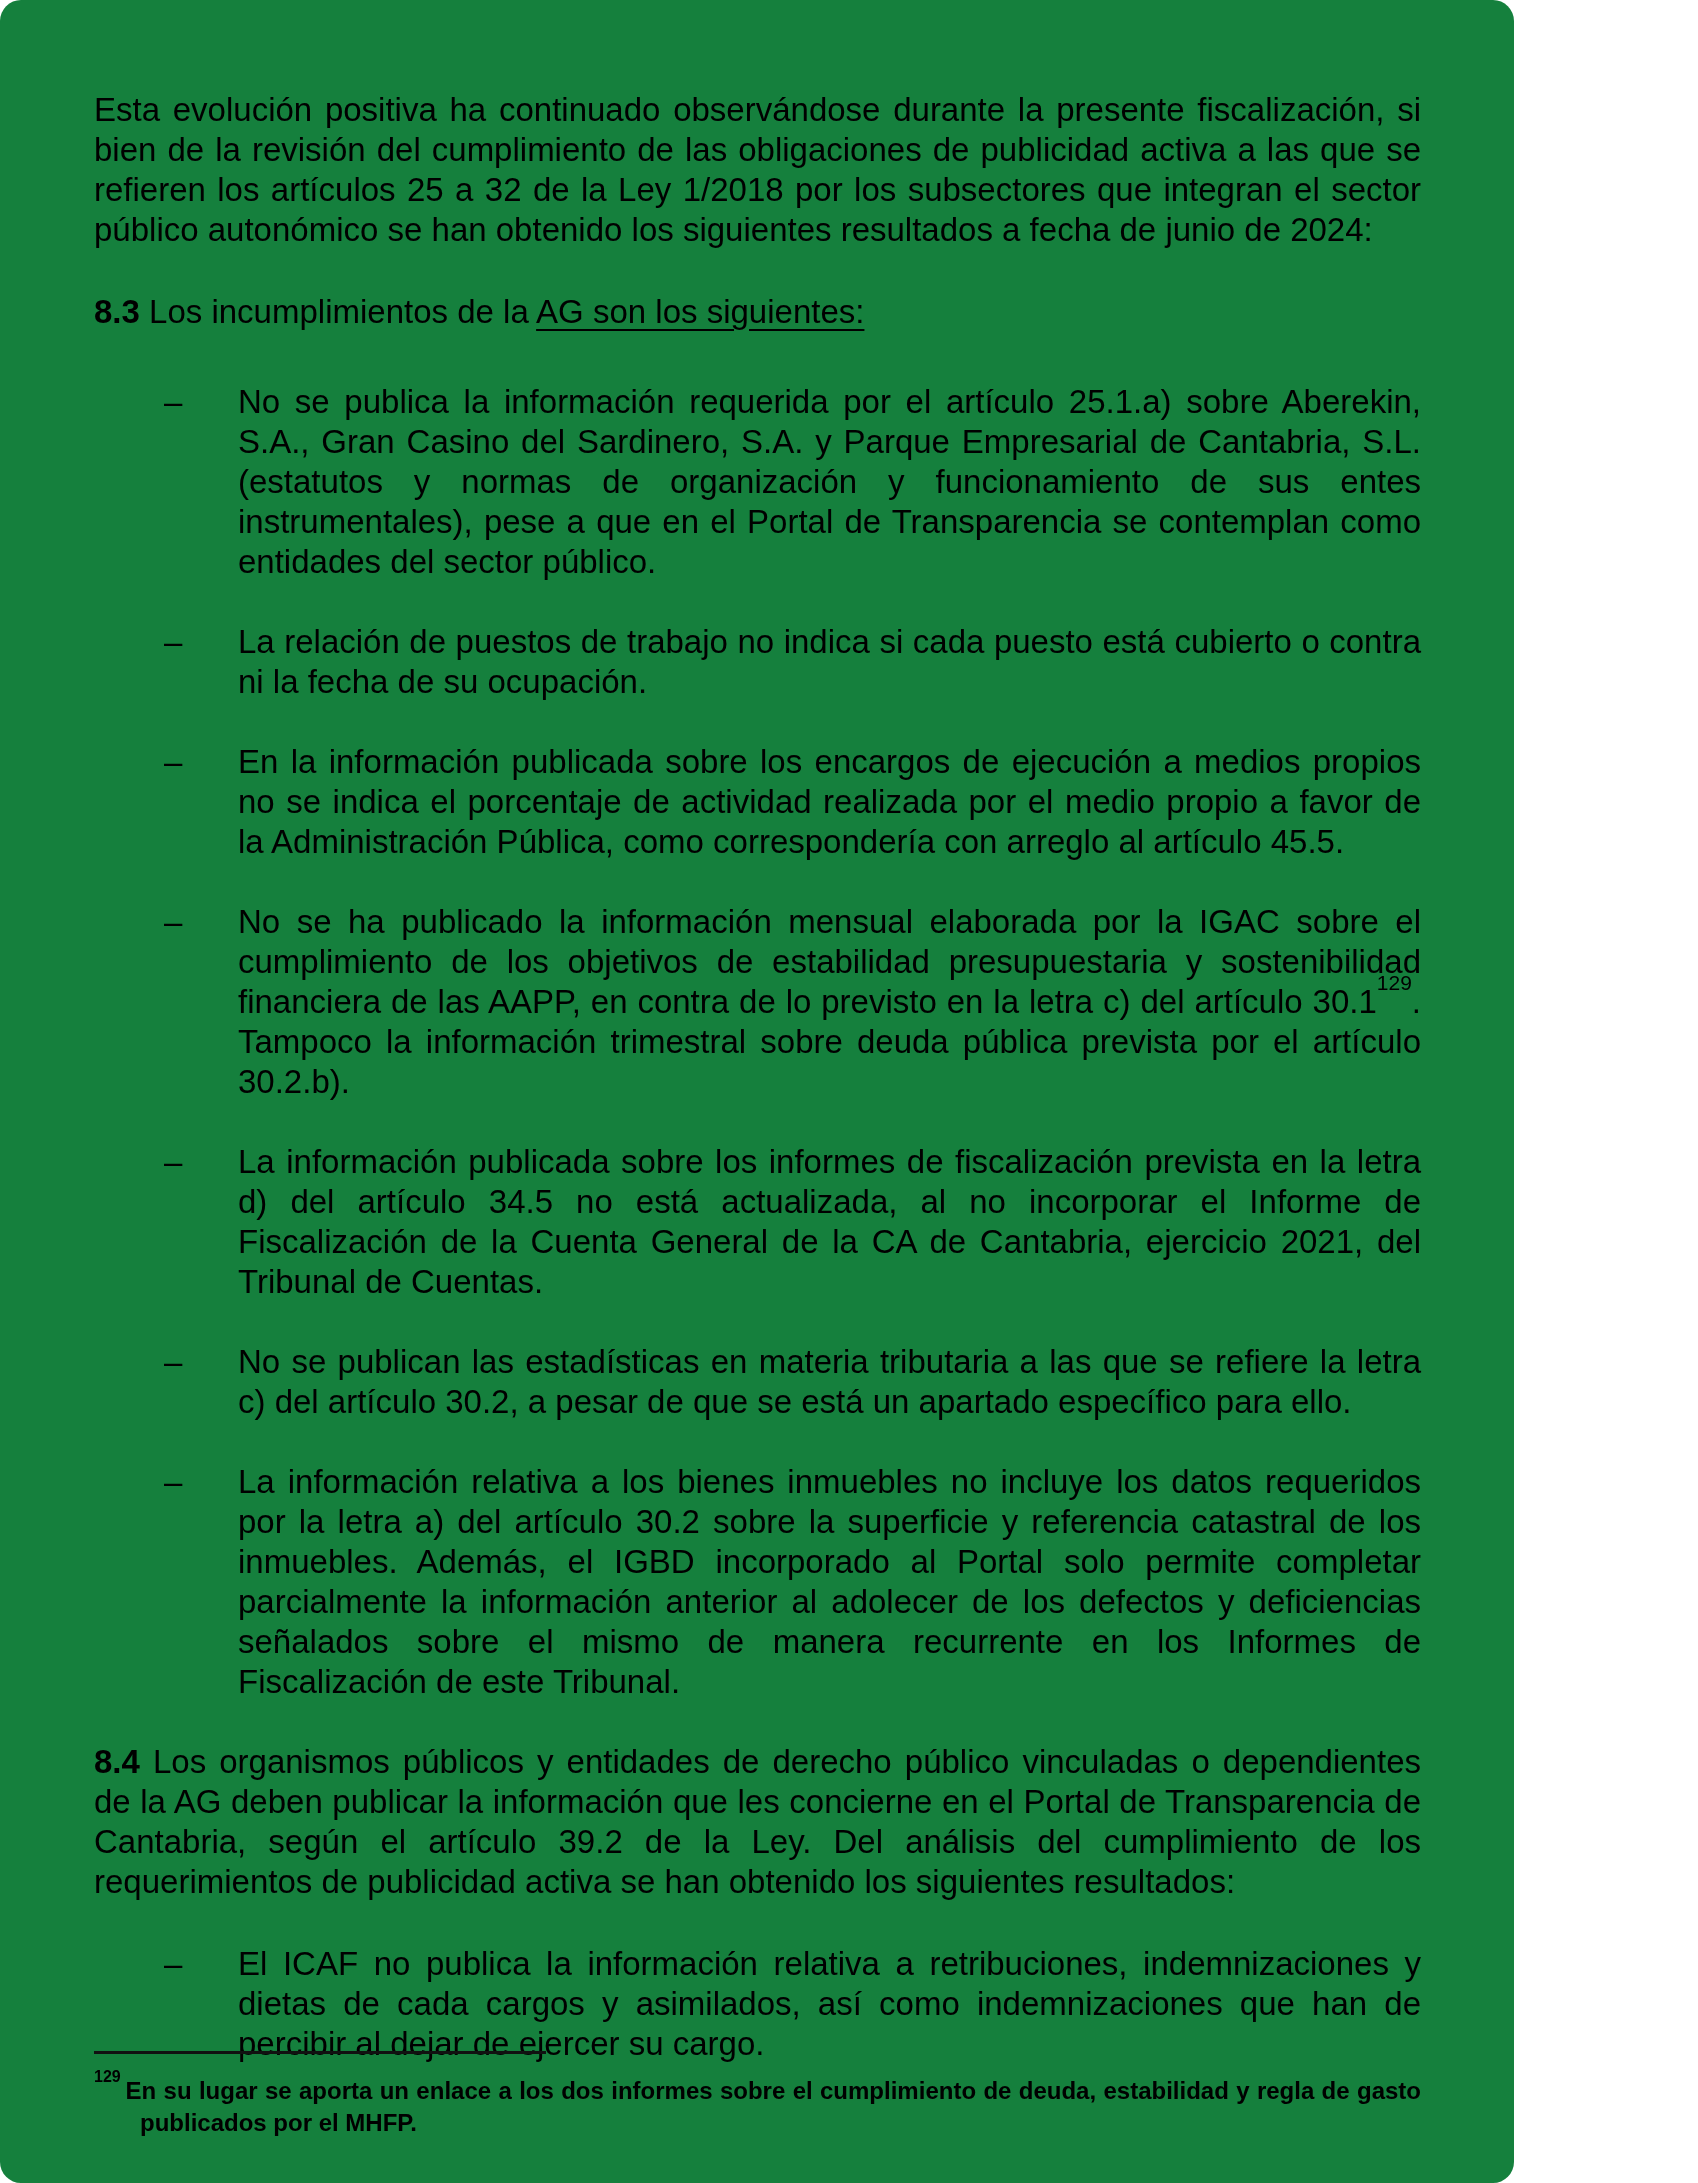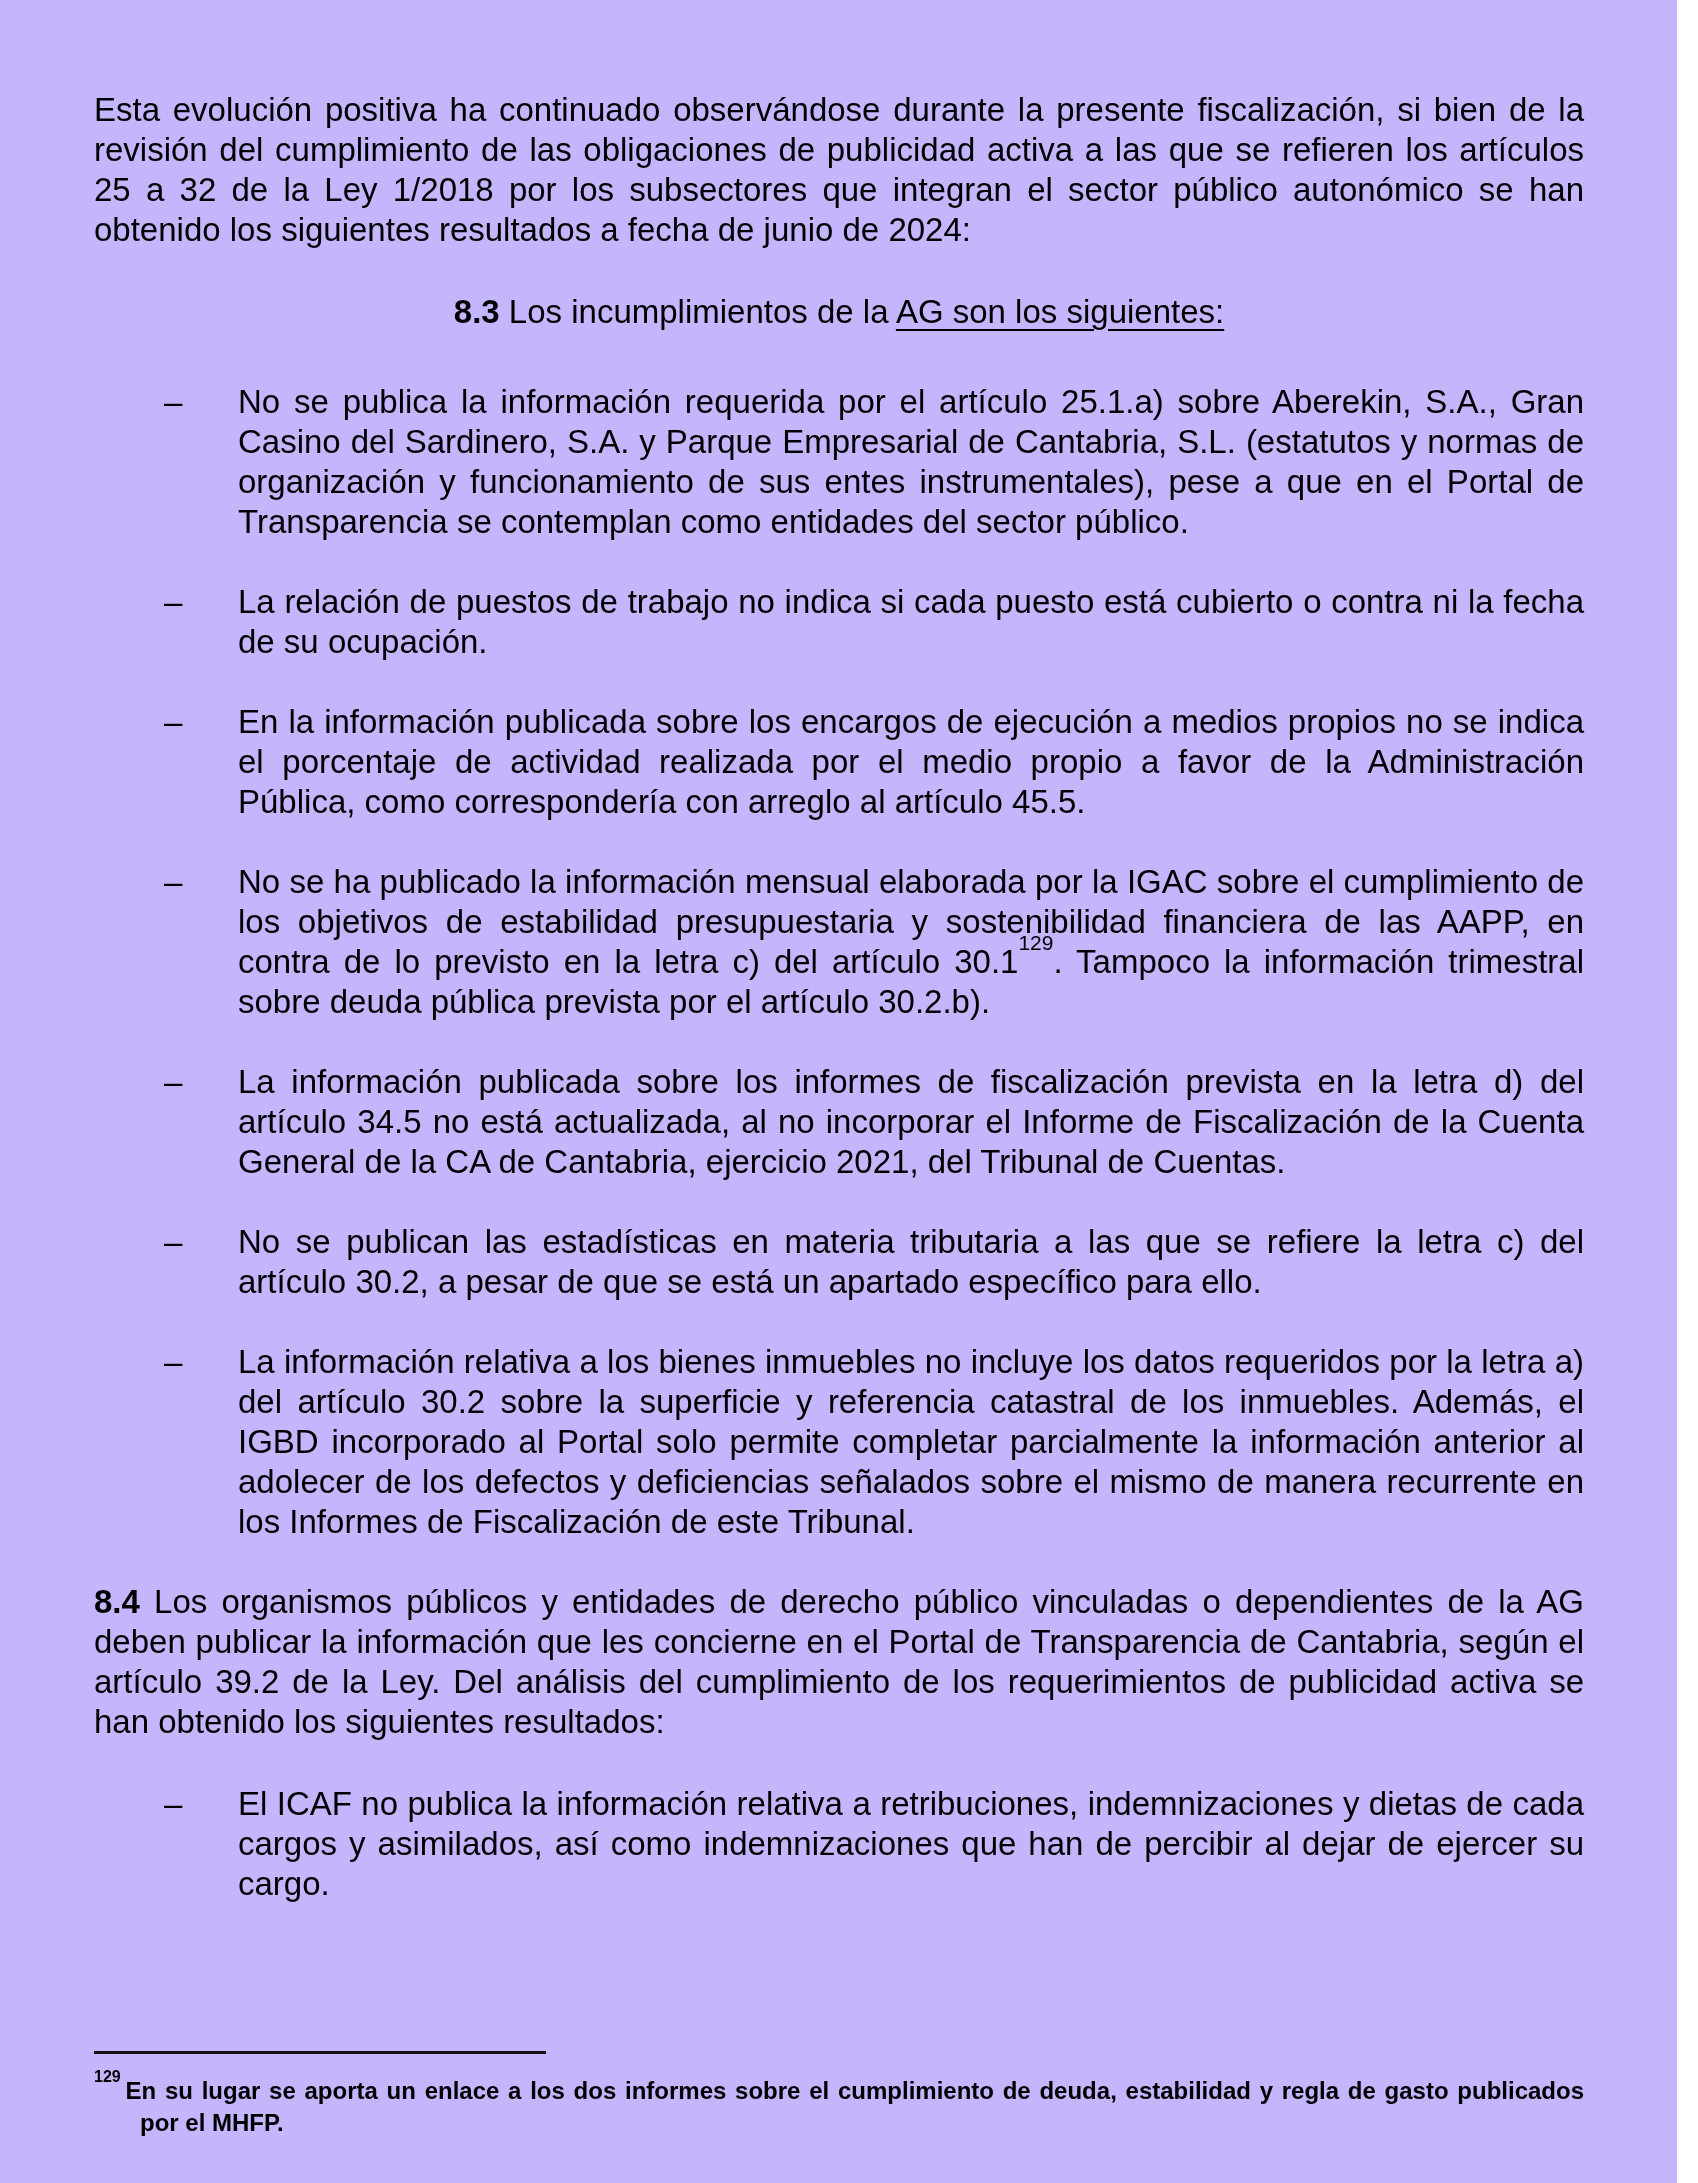--- a/index.html
+++ b/index.html
@@ -5,38 +5,39 @@
   html, body { margin: 0; padding: 0; }
   body {
     width: 1699px; height: 2183px;
     background: #ffffff;
     font-family: "Liberation Sans", sans-serif;
     color: #000000;
     -webkit-font-smoothing: antialiased;
   }
   .page {
     position: relative;
-    width: 1677px; height: 2183px;
-    background: #c4b5fd;
+    width: 1514px; height: 2183px;
+    background: #15803d;
     overflow: hidden;
+    border-radius: 21px;
   }
   .content {
     position: absolute;
     left: 94px; right: 93px; top: 90px;
   }
   .body-text {
     font-size: 33px;
     line-height: 40px;
     text-align: justify;
     margin: 0 0 42px 0;
   }
   .section-heading {
     font-size: 33px;
     line-height: 40px;
-    text-align: center;
+    text-align: left;
     margin: 0 0 50px 0;
   }
   .bold { font-weight: bold; }
   .underlined {
     text-decoration: underline;
     text-decoration-thickness: 2.4px;
     text-underline-offset: 5.6px;
   }
   ul.dash-list { list-style: none; margin: 0; padding: 0; }
   .bullet {

